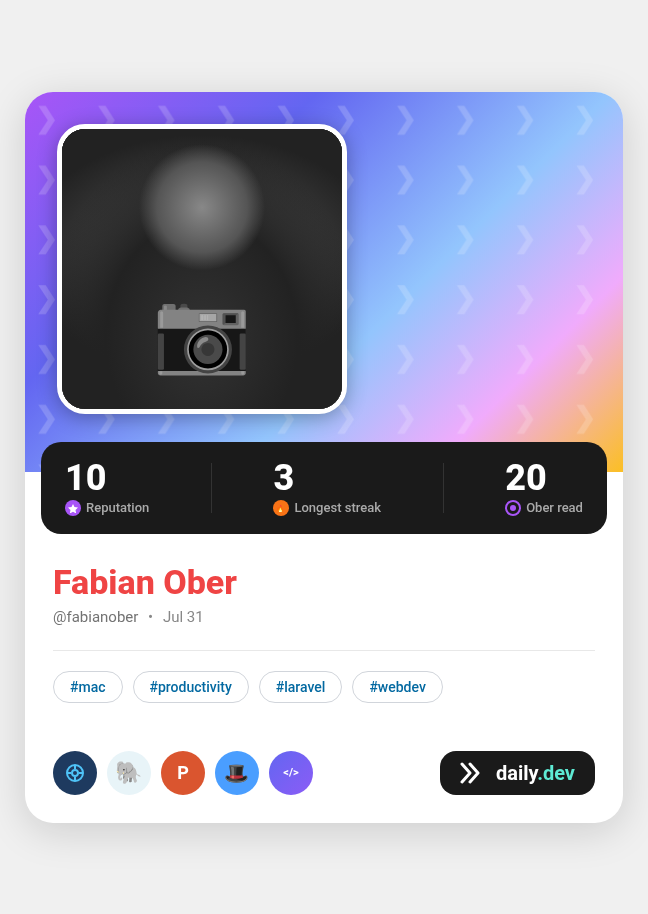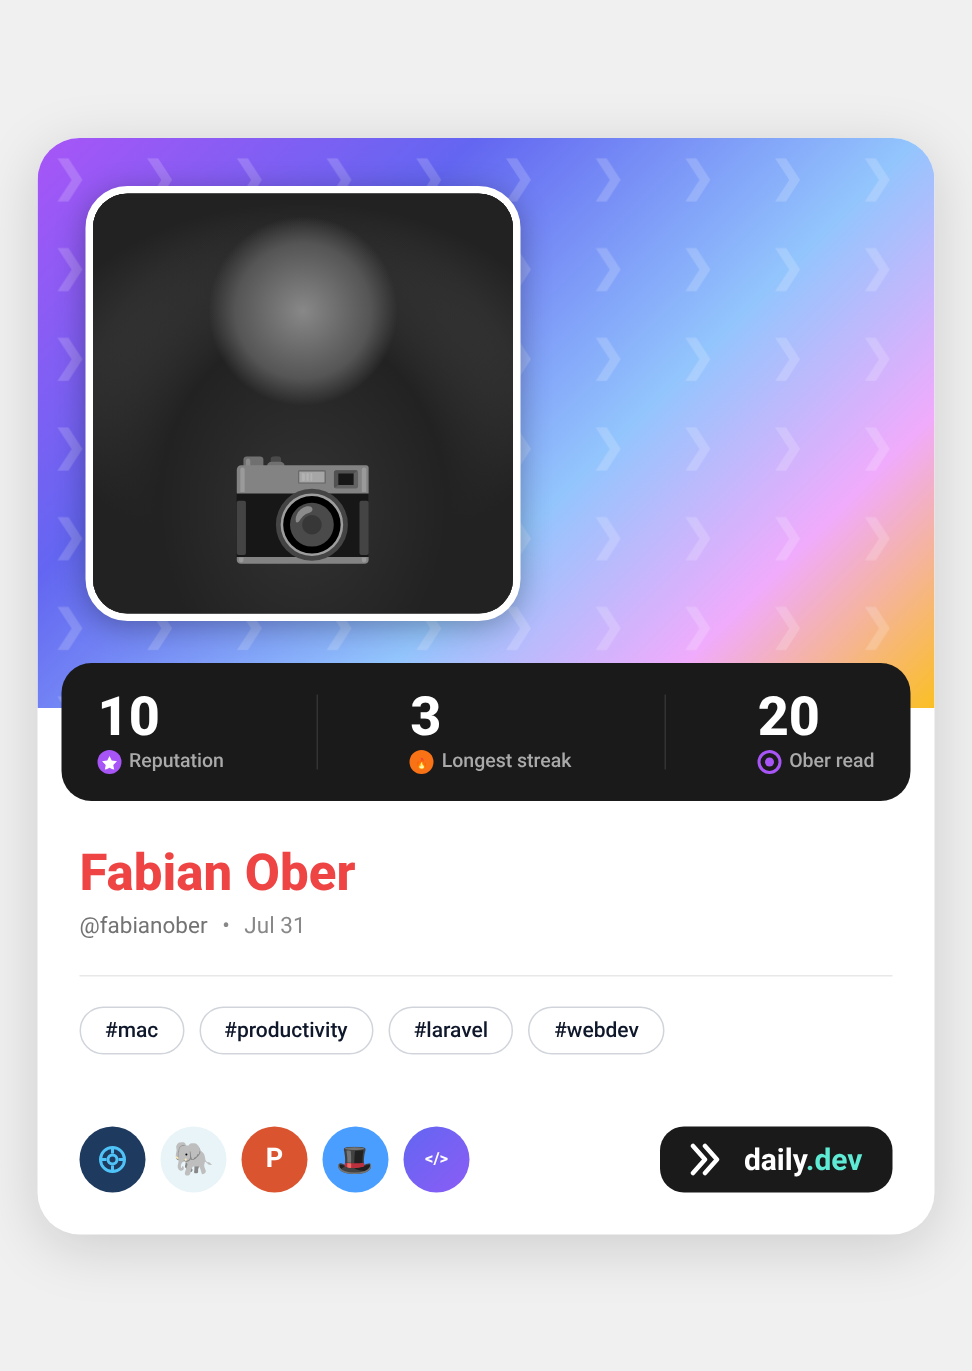--- a/index.html
+++ b/index.html
@@ -196,21 +196,21 @@
       gap: 10px;
       margin-bottom: 28px;
     }
 
     .tag {
       border: 1.5px solid #d1d5db;
       border-radius: 24px;
       padding: 7px 16px;
       font-size: 14px;
       font-weight: 500;
-      color: #0f172a;
+      color: #0369a1;
       cursor: pointer;
       background: #fff;
     }
 
     
     .card-footer {
       display: flex;
       align-items: center;
       justify-content: space-between;
       padding: 0 28px 28px;

